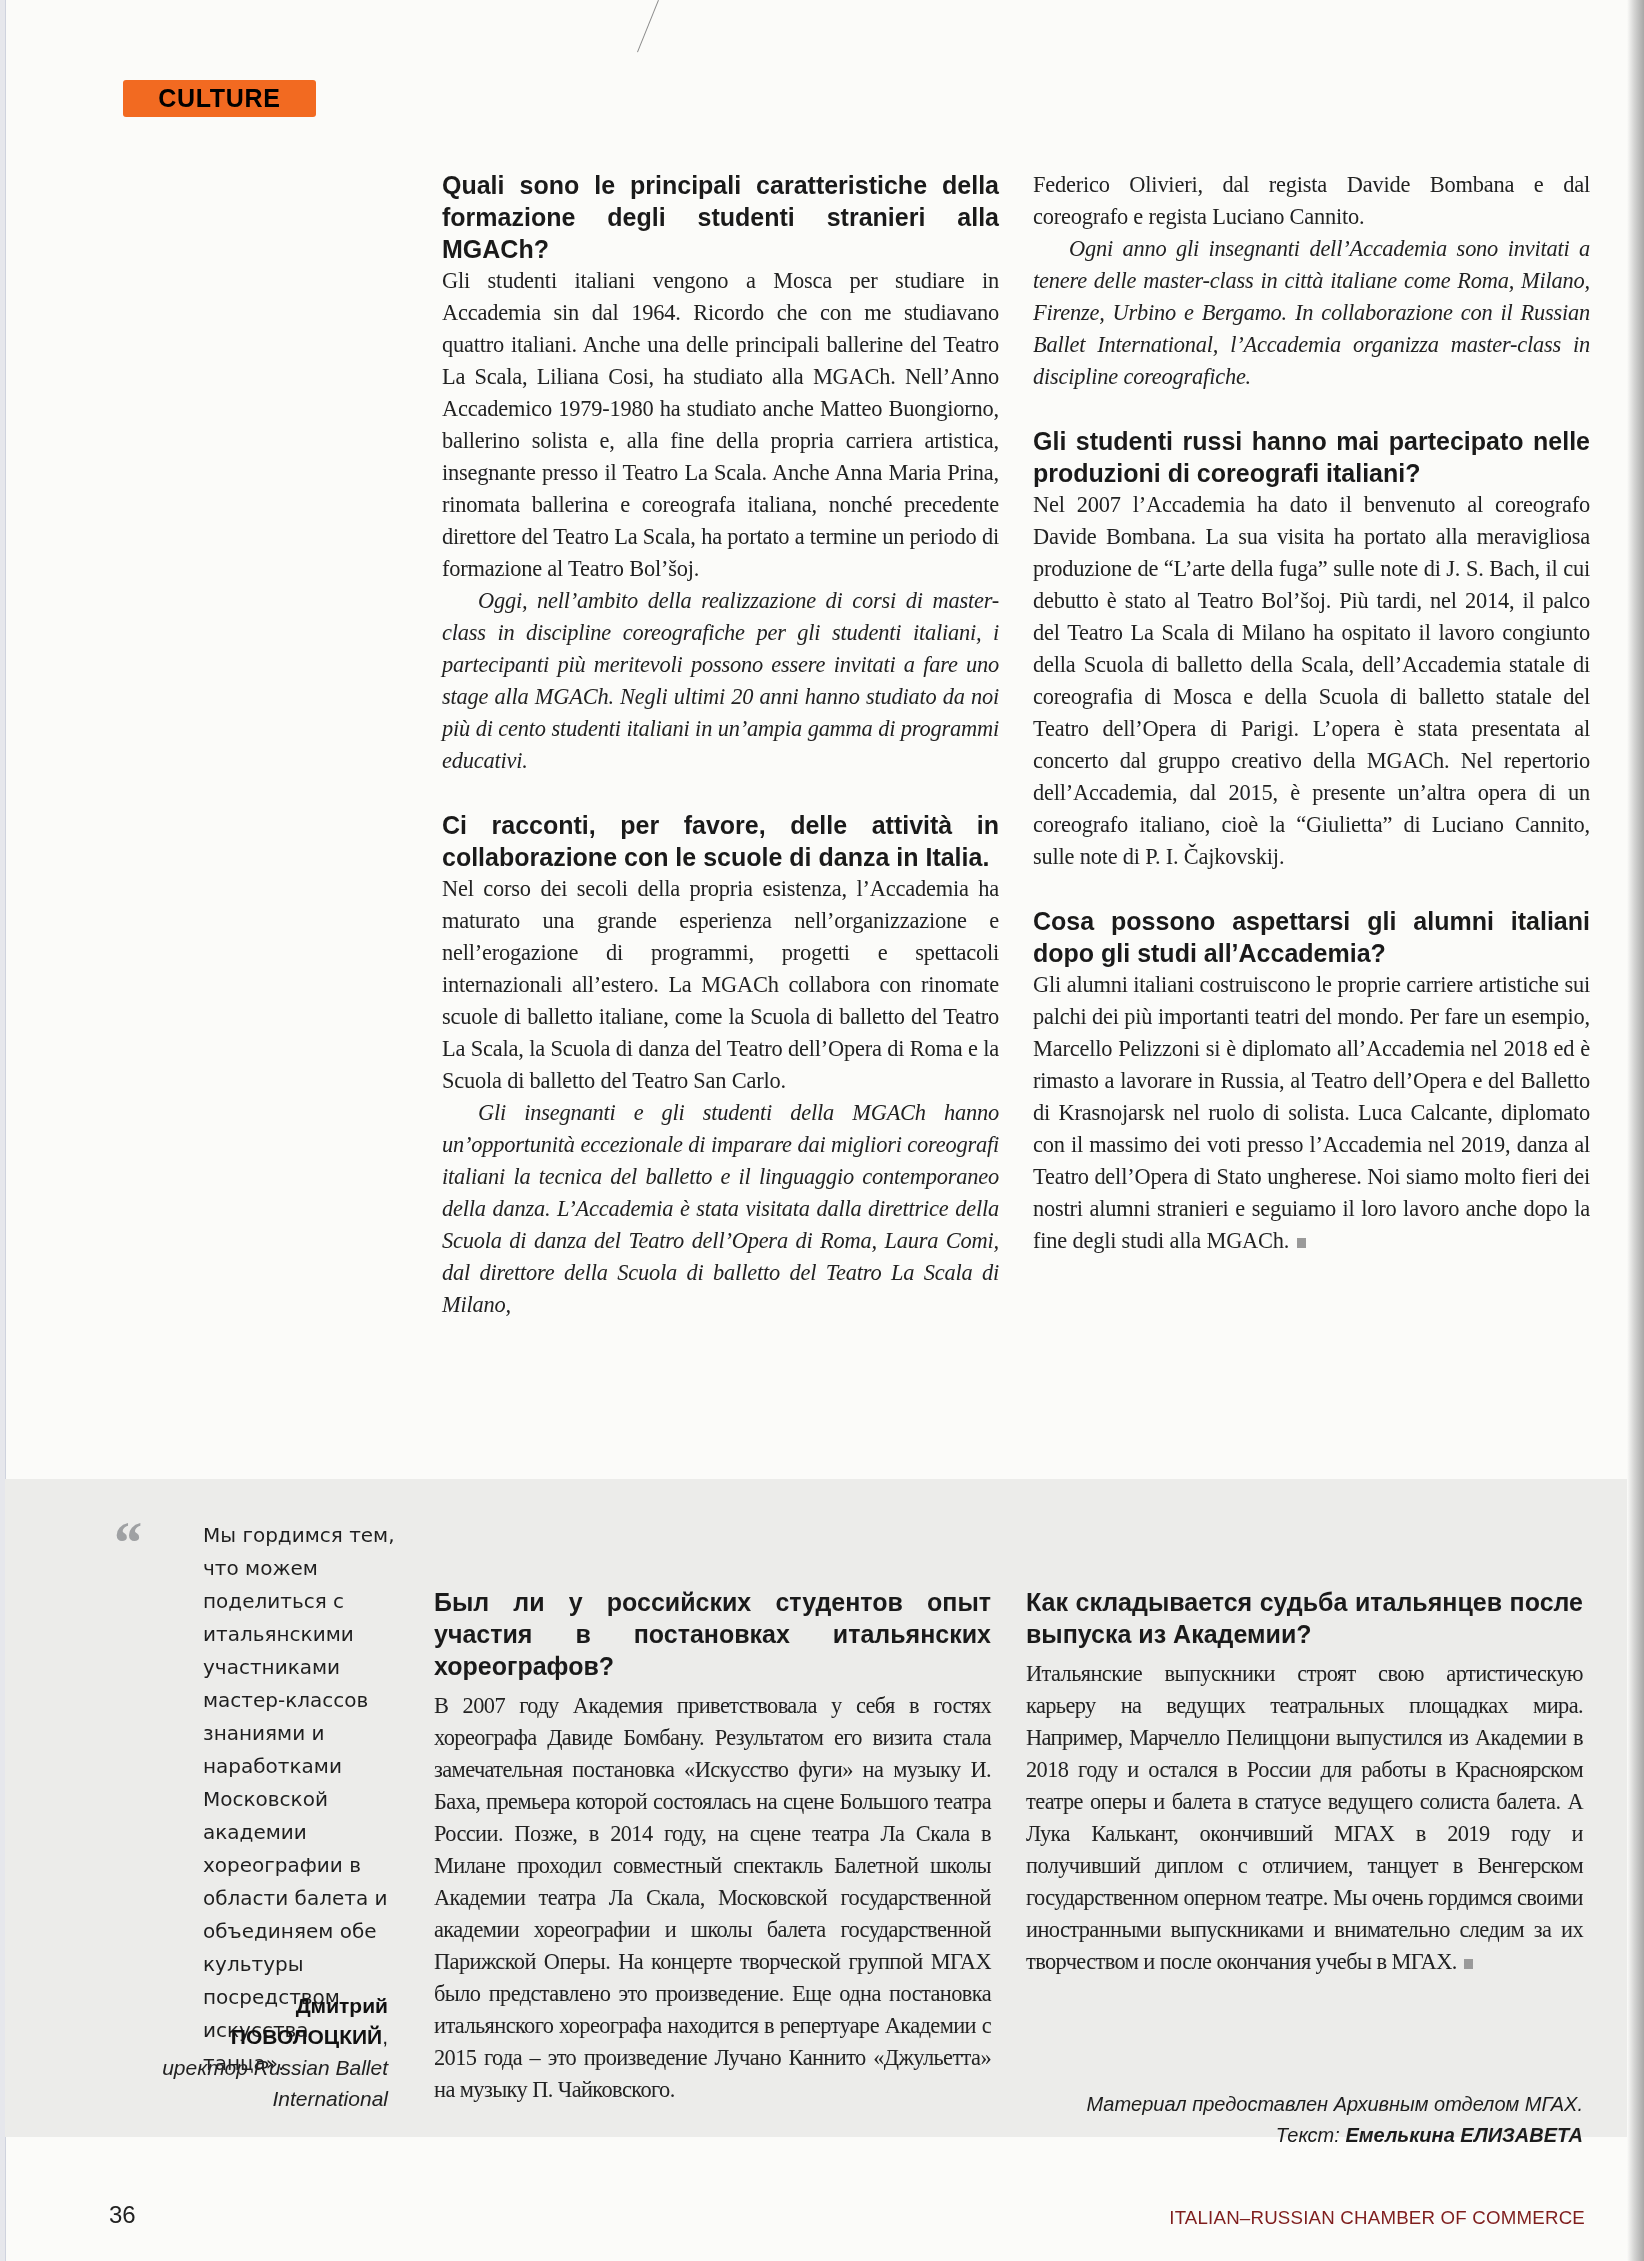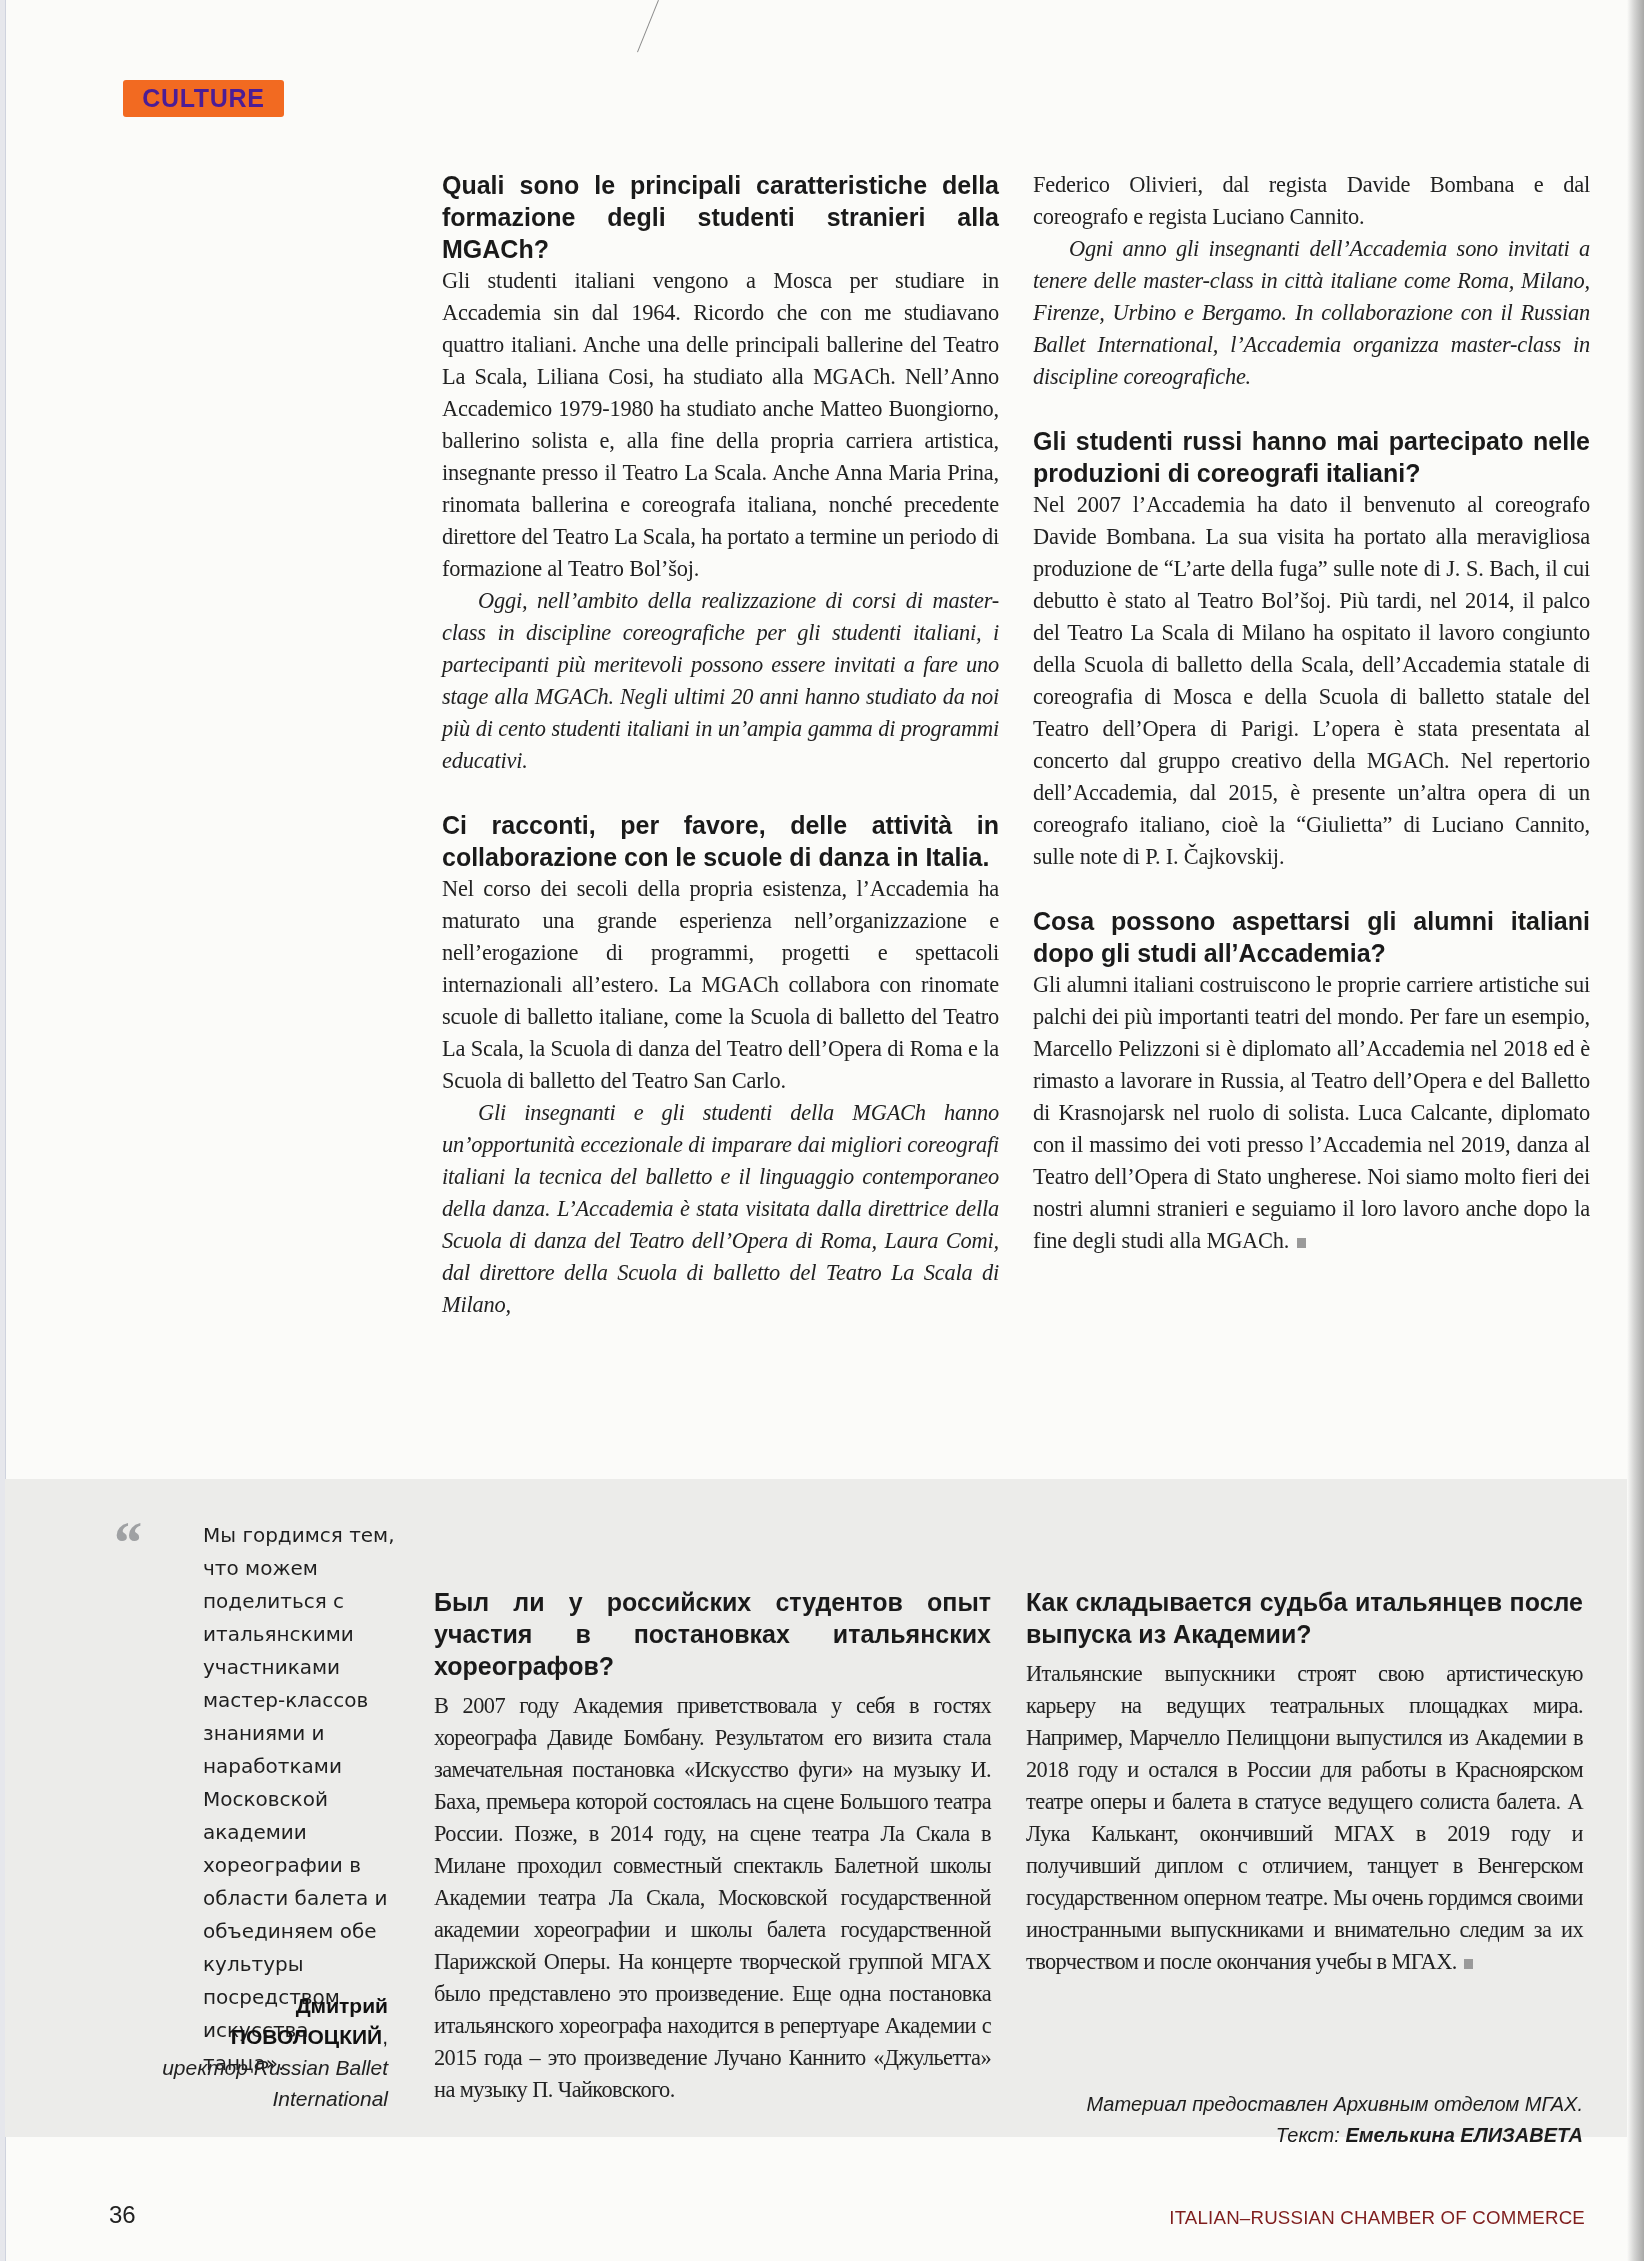--- a/index.html
+++ b/index.html
@@ -7,23 +7,23 @@
     width: 1645px; height: 2261px; position: relative; overflow: hidden;
     background: #fbfbf9;
     color: #1b1b1b;
   }
   .edge-left { position: absolute; left: 0; top: 0; width: 4.5px; height: 2261px; background: #e6e7ec; border-right: 0.7px solid #cfd3de; }
   .edge-right { position: absolute; right: 0; top: 0; width: 18px; height: 2261px;
     background: linear-gradient(to right, rgba(0,0,0,0) 0%, rgba(140,140,140,0.35) 40%, rgba(90,90,90,0.55) 100%); }
   .fold-line { position: absolute; left: 658px; top: 0; width: 0.7px; height: 56px; background: #8a8a8a; transform: rotate(22deg); transform-origin: top left; }
 
   .badge {
-    position: absolute; left: 123px; top: 80px; width: 161px; height: 37px;
+    position: absolute; left: 123px; top: 80px; width: 193px; height: 37px;
     background: #f26a21; border-radius: 3px;
-    color: #4c1d95; font-family: "Liberation Sans", sans-serif; font-weight: bold;
+    color: #000000; font-family: "Liberation Sans", sans-serif; font-weight: bold;
     font-size: 25px; letter-spacing: 0.7px; display: flex; align-items: center; justify-content: center;
   }
 
   .col { position: absolute; }
   .col-it-1 { left: 442px; top: 169px; width: 557px; }
   .col-it-2 { left: 1033px; top: 169px; width: 557px; }
 
   .q {
     font-family: "Liberation Sans", sans-serif; font-weight: bold;
     font-size: 25px; line-height: 32px; color: #1a1a1a; margin: 0;

